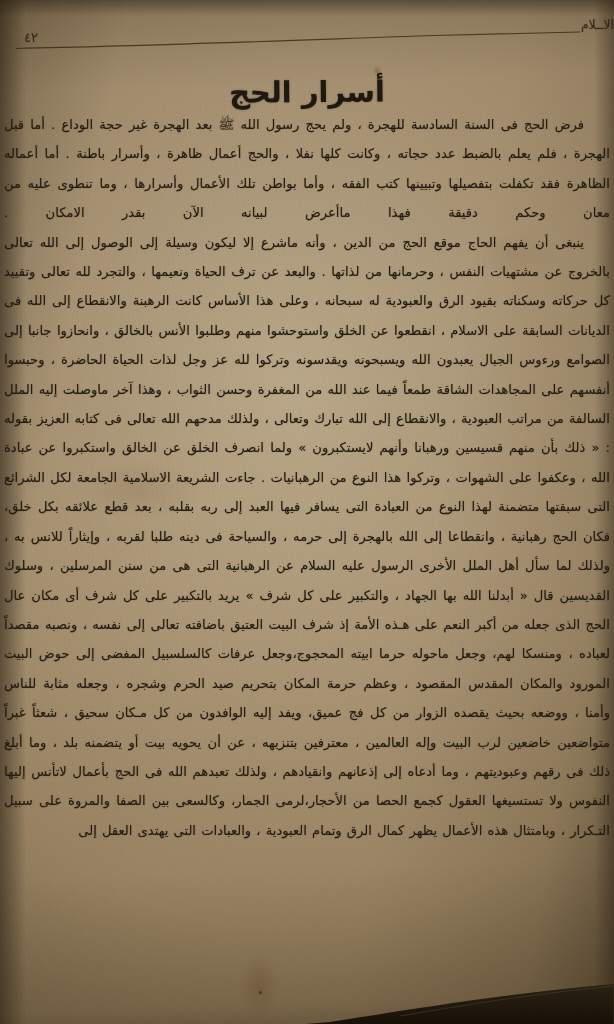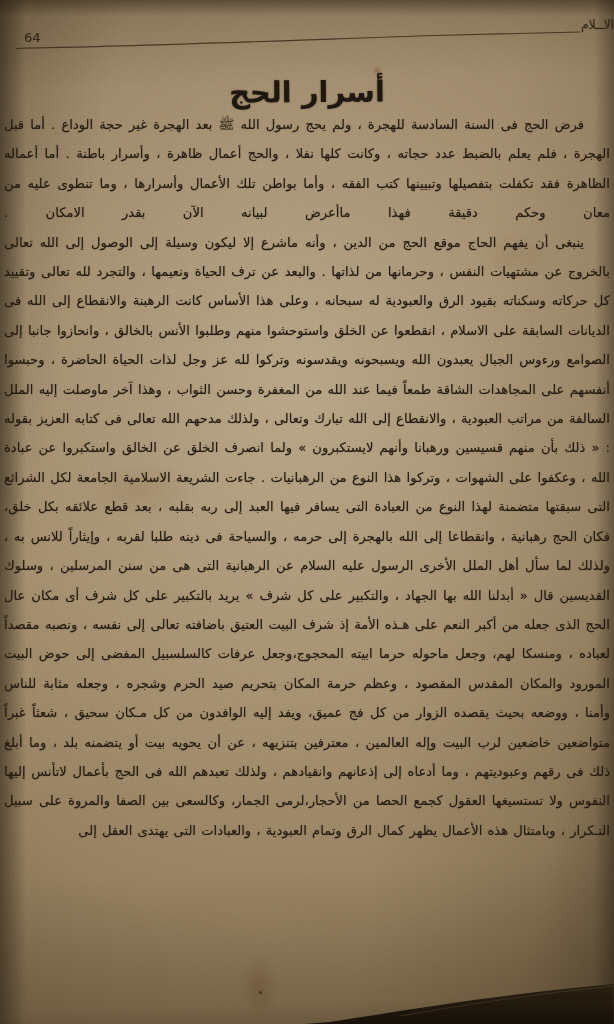--- a/index.html
+++ b/index.html
@@ -191,21 +191,21 @@
   <div class="blotch b4"></div>
   <div class="blotch b5"></div>
 
   <div class="header-zone">
     <div class="rule">
       <svg viewBox="0 0 568 20" preserveAspectRatio="none" aria-hidden="true">
         <path d="M2,18.5 C140,16 300,9.5 420,5.5 C480,3.6 530,2.6 566,2.0" fill="none" stroke="#3a2d1c" stroke-width="1.15" opacity="0.85"></path>
       </svg>
     </div>
     <div class="running-head">الاــلام</div>
-    <div class="folio">64</div>
+    <div class="folio">٤٢</div>
   </div>
 
   <h1 class="article-title">أسرار الحج</h1>
 
   <div class="blotch b1"></div>
 
   <div class="body-block">
     <p class="para indent">فرض الحج فى السنة السادسة للهجرة ، ولم يحج رسول الله ﷺ بعد الهجرة غير حجة الوداع . أما قبل الهجرة ، فلم يعلم بالضبط عدد حجاته ، وكانت كلها نفلا ، والحج أعمال ظاهرة ، وأسرار باطنة . أما أعماله الظاهرة فقد تكفلت بتفصيلها وتبيينها كتب الفقه ، وأما بواطن تلك الأعمال وأسرارها ، وما تنطوى عليه من معان وحكم دقيقة فهذا ماأعرض لبيانه الآن بقدر الامكان .</p>
     <p class="para indent last">ينبغى أن يفهم الحاج موقع الحج من الدين ، وأنه ماشرع إلا ليكون وسيلة إلى الوصول إلى الله تعالى بالخروج عن مشتهيات النفس ، وحرمانها من لذاتها . والبعد عن ترف الحياة ونعيمها ، والتجرد لله تعالى وتقييد كل حركاته وسكناته بقيود الرق والعبودية له سبحانه ، وعلى هذا الأساس كانت الرهبنة والانقطاع إلى الله فى الديانات السابقة على الاسلام ، انقطعوا عن الخلق واستوحشوا منهم وطلبوا الأنس بالخالق ، وانحازوا جانبا إلى الصوامع ورءوس الجبال يعبدون الله ويسبحونه ويقدسونه وتركوا لله عز وجل لذات الحياة الحاضرة ، وحبسوا أنفسهم على المجاهدات الشاقة طمعاً فيما عند الله من المغفرة وحسن الثواب ، وهذا آخر ماوصلت إليه الملل السالفة من مراتب العبودية ، والانقطاع إلى الله تبارك وتعالى ، ولذلك مدحهم الله تعالى فى كتابه العزيز بقوله : « ذلك بأن منهم قسيسين ورهبانا وأنهم لايستكبرون » ولما انصرف الخلق عن الخالق واستكبروا عن عبادة الله ، وعكفوا على الشهوات ، وتركوا هذا النوع من الرهبانيات . جاءت الشريعة الاسلامية الجامعة لكل الشرائع التى سبقتها متضمنة لهذا النوع من العبادة التى يسافر فيها العبد إلى ربه بقلبه ، بعد قطع علائقه بكل خلق، فكان الحج رهبانية ، وانقطاعا إلى الله بالهجرة إلى حرمه ، والسياحة فى دينه طلبا لقربه ، وإيثاراً للانس به ، ولذلك لما سأل أهل الملل الأخرى الرسول عليه السلام عن الرهبانية التى هى من سنن المرسلين ، وسلوك القديسين قال « أبدلنا الله بها الجهاد ، والتكبير على كل شرف » يريد بالتكبير على كل شرف أى مكان عال الحج الذى جعله من أكبر النعم على هـذه الأمة إذ شرف البيت العتيق باضافته تعالى إلى نفسه ، ونصبه مقصداً لعباده ، ومنسكا لهم، وجعل ماحوله حرما ابيته المحجوج،وجعل عرفات كالسلسبيل المفضى إلى حوض البيت المورود والمكان المقدس المقصود ، وعظم حرمة المكان بتحريم صيد الحرم وشجره ، وجعله مثابة للناس وأمنا ، ووضعه بحيث يقصده الزوار من كل فج عميق، ويفد إليه الوافدون من كل مـكان سحيق ، شعثاً غبراً متواضعين خاضعين لرب البيت وإله العالمين ، معترفين بتنزيهه ، عن أن يحويه بيت أو يتضمنه بلد ، وما أبلغ ذلك فى رقهم وعبوديتهم ، وما أدعاه إلى إذعانهم وانقيادهم ، ولذلك تعبدهم الله فى الحج بأعمال لاتأنس إليها النفوس ولا تستسيغها العقول كجمع الحصا من الأحجار،لرمى الجمار، وكالسعى بين الصفا والمروة على سبيل التـكرار ، وبامتثال هذه الأعمال يظهر كمال الرق وتمام العبودية ، والعبادات التى يهتدى العقل إلى</p>
   </div>

